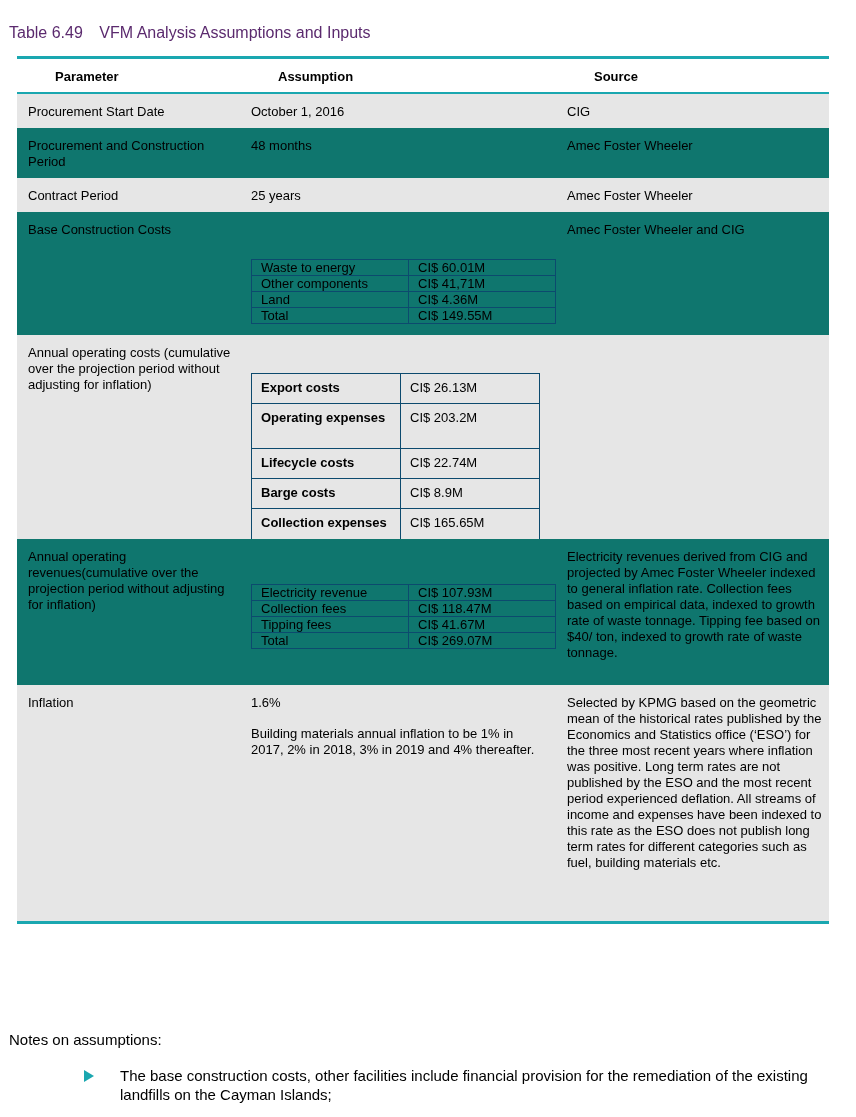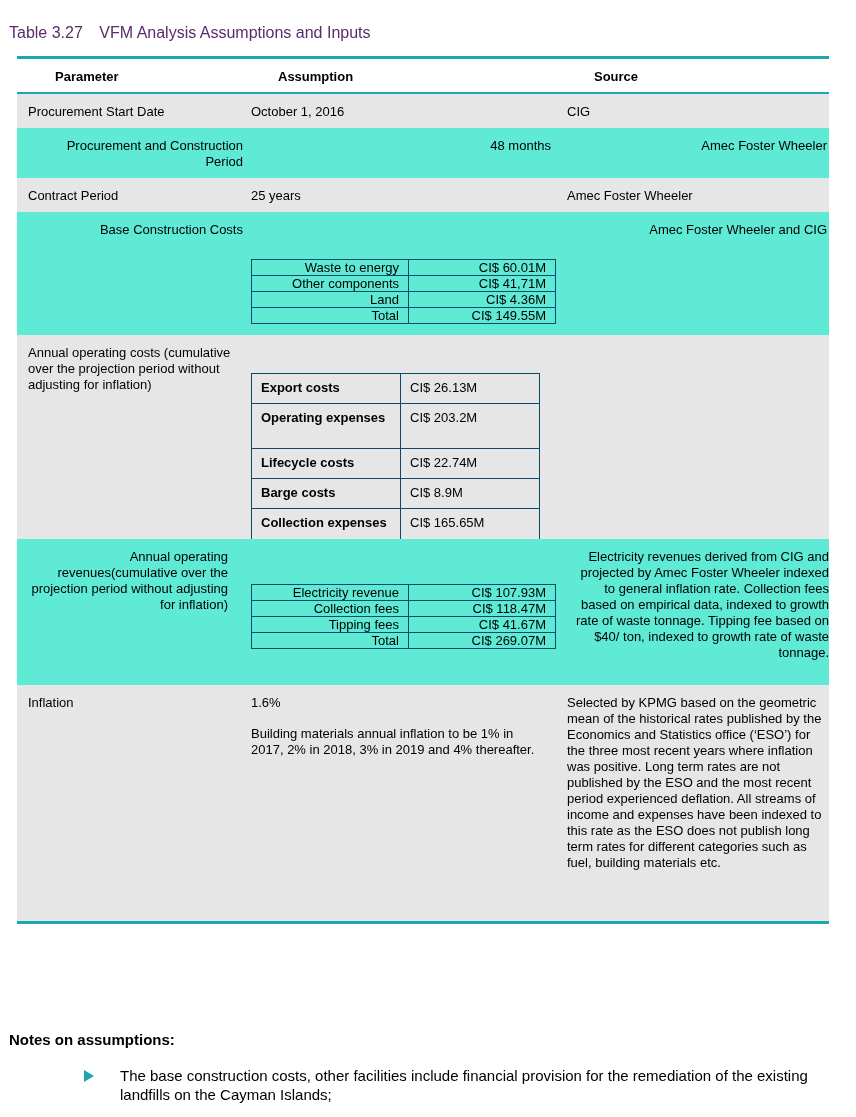--- a/index.html
+++ b/index.html
@@ -4,48 +4,48 @@
 <style>
   html, body { margin: 0; padding: 0; background: #ffffff; }
   body { width: 856px; height: 1117px; position: relative; overflow: hidden;
          font-family: "Liberation Sans", sans-serif; color: #000; }
   .caption { position: absolute; left: 9px; top: 24px; font-size: 16px; color: #5b2a6e; }
   .caption .num { margin-right: 12px; }
   .tbl { position: absolute; left: 17px; top: 56px; width: 812px; }
   .topline { height: 3px; background: #1aa7b0; }
   .row { position: relative; font-size: 13px; }
   .row.alt { background: #e6e6e6; }
-  .row.pl { background: #5eead4; text-align: right; }
+  .row.pl { background: #0f766e; }
   .row.hdr { background: #fff; height: 33px; border-bottom: 2px solid #1aa7b0; }
   .cell { position: absolute; top: 10px; line-height: 16px; }
   .c1 { left: 11px; width: 215px; font-weight: normal; }
   .c2 { left: 234px; width: 300px; }
   .c3 { left: 550px; width: 260px; }
   .hdr .cell { top: 10px; font-weight: bold; padding-left: 27px; }
   .bottomline { height: 3px; background: #1aa7b0; }
   table.inner { border-collapse: collapse; position: absolute; font-size: 13px; }
   table.inner td { border: 1px solid #0c4a6e; padding: 0 9px; vertical-align: top; }
   table.compact td { line-height: 15px; height: 15px; }
   table.compact td:first-child { width: 138px; }
   table.compact td:last-child { width: 128px; }
   table.tall td { padding: 6px 9px 6px 9px; line-height: 16px; }
   table.tall td:first-child { width: 130px; font-weight: bold; }
   table.tall td:last-child { width: 120px; }
-  .notes { position: absolute; left: 9px; top: 1031px; font-size: 15px; font-weight: bold; }
+  .notes { position: absolute; left: 9px; top: 1031px; font-size: 15px; }
   .bullet { position: absolute; left: 84px; top: 1066px; width: 730px; font-size: 15px; line-height: 19px; }
   .bullet .tri { position: absolute; left: 0; top: 4px; width: 0; height: 0;
                  border-top: 6px solid transparent; border-bottom: 6px solid transparent;
                  border-left: 10px solid #1aa7b0; }
   .bullet .txt { margin-left: 36px; display: block; }
 </style>
 </head>
 <body>
 
 <div class="caption">
-  <span class="num">Table 3.27</span>
+  <span class="num">Table 6.49</span>
   <span>VFM Analysis Assumptions and Inputs</span>
 </div>
 
 <div class="tbl">
   <div class="topline"></div>
 
   <div class="row hdr">
     <div class="cell c1">Parameter</div>
     <div class="cell c2">Assumption</div>
     <div class="cell c3">Source</div>

